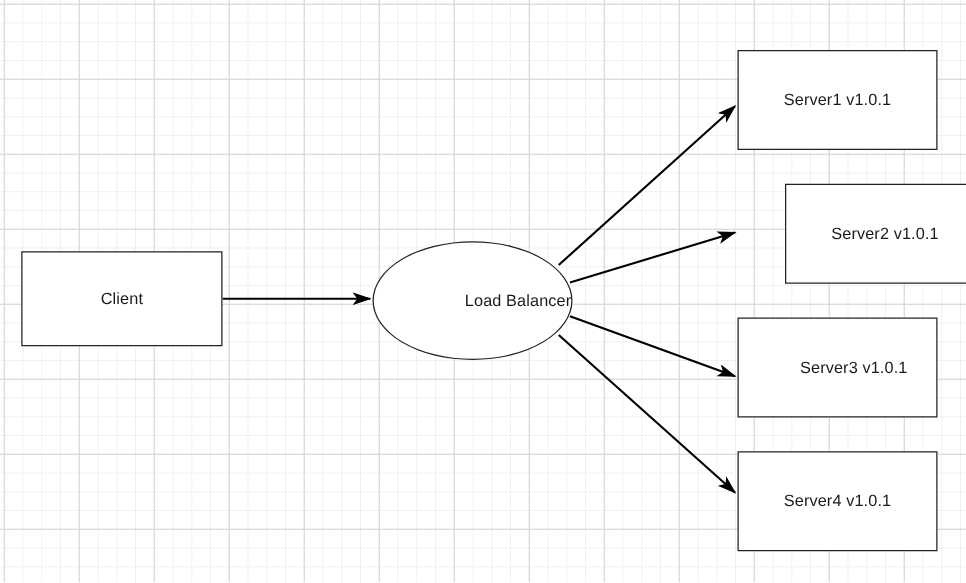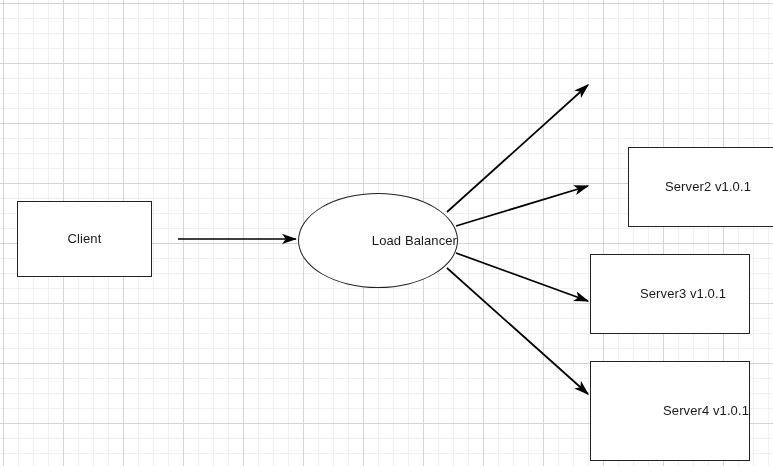--- a/index.html
+++ b/index.html
@@ -86,34 +86,37 @@
 
     <line class="edge-line" stroke="#000000" stroke-width="1.7" marker-end="url(#arrowhead)" x1="447" y1="212" x2="588" y2="85"></line>
 
     <line class="edge-line" stroke="#000000" stroke-width="1.7" marker-end="url(#arrowhead)" x1="456" y1="226" x2="588" y2="186"></line>
 
     <line class="edge-line" stroke="#000000" stroke-width="1.7" marker-end="url(#arrowhead)" x1="456" y1="253" x2="588" y2="301"></line>
 
     <line class="edge-line" stroke="#000000" stroke-width="1.7" marker-end="url(#arrowhead)" x1="447" y1="268" x2="588" y2="394"></line>
   </svg>
 
-  <div class="node" style="left:17px; top:201px; width:135px; height:76px;">
+  <div class="node" style="left:17px; top:201px; width:161px; height:76px;">
     <span class="node-label">Client</span>
   </div>
 
   <div class="node ellipse" style="left:298px; top:193px; width:160px; height:95px;">
     <span class="node-label">Load Balancer</span>
   </div>
 
+  <div class="node" style="left:590px; top:40px; width:160px; height:80px;">
+    <span class="node-label">Server1 v1.0.1</span>
+  </div>
 
   <div class="node" style="left:590px; top:147px; width:160px; height:80px;margin-left:38px;">
     <span class="node-label">Server2 v1.0.1</span>
   </div>
 
   <div class="node" style="left:590px; top:254px; width:160px; height:80px;padding-left:26px;">
     <span class="node-label">Server3 v1.0.1</span>
   </div>
 
-  <div class="node" style="left:590px; top:361px; width:160px; height:100px;justify-content:flex-end;">
+  <div class="node" style="left:590px; top:361px; width:160px; height:80px;">
     <span class="node-label">Server4 v1.0.1</span>
   </div>
 
 </div>
 
 </body></html>

